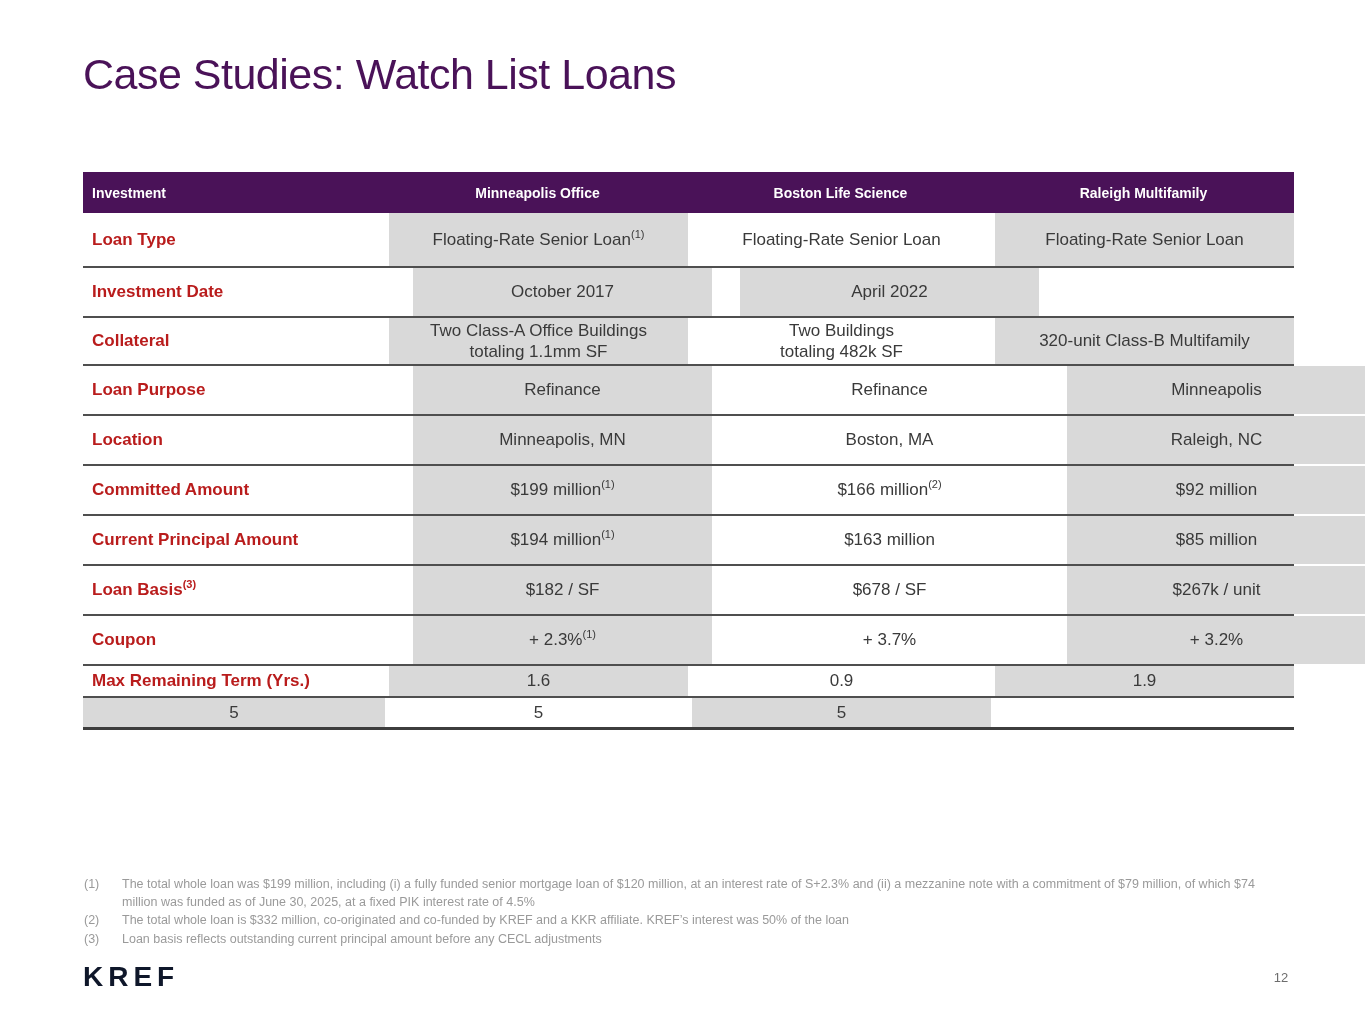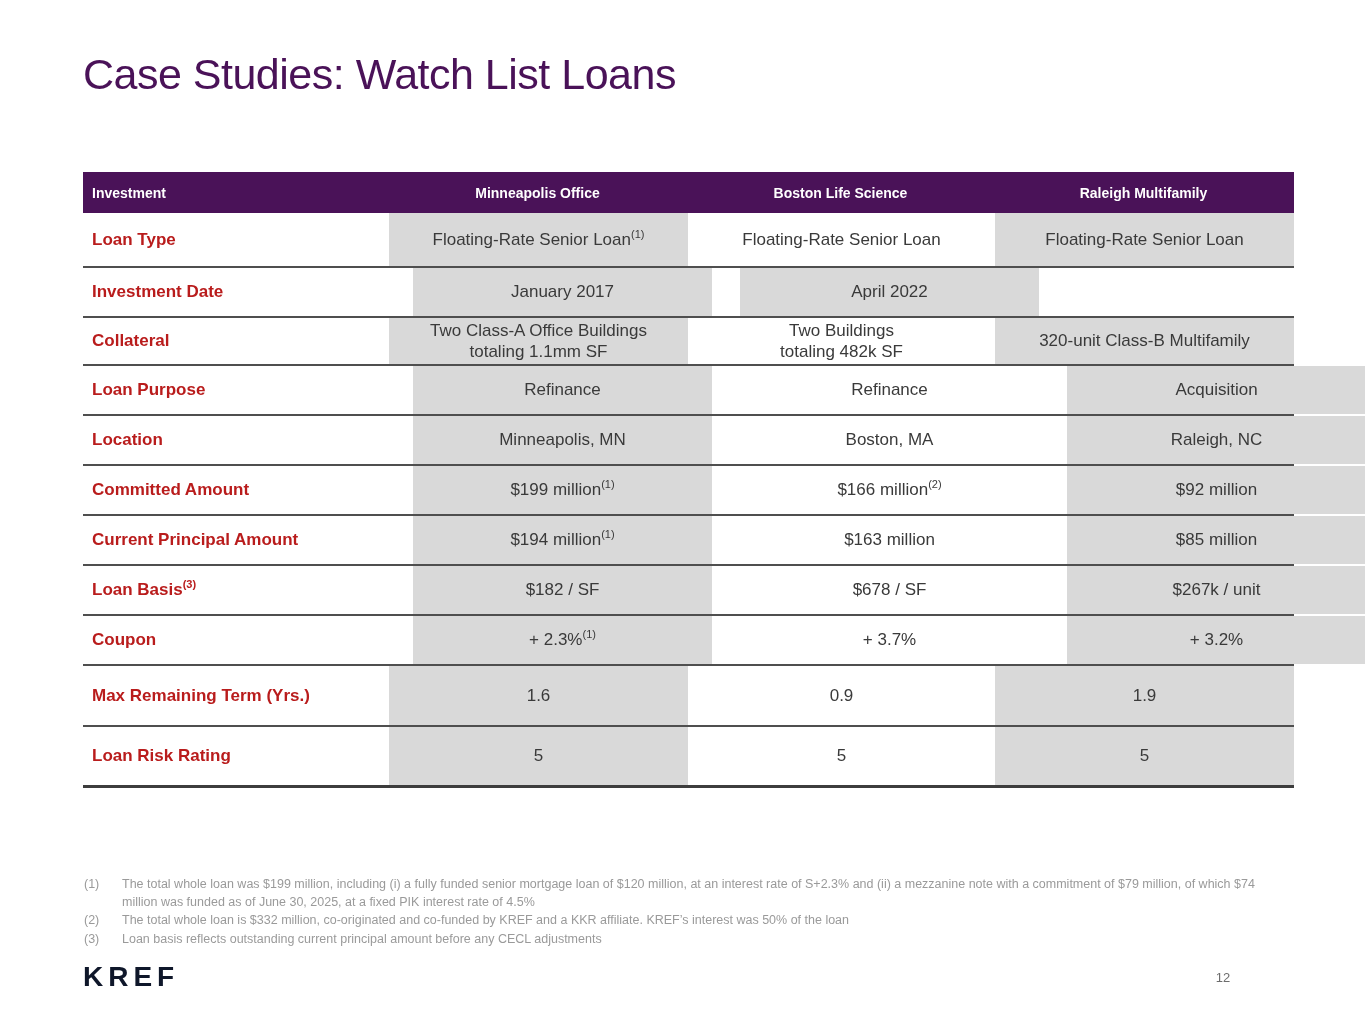--- a/index.html
+++ b/index.html
@@ -22,38 +22,38 @@
     color: #ffffff; font-size: 14px; font-weight: 700;
     display: flex; align-items: center; justify-content: center;
   }
   .hcell.first { justify-content: flex-start; padding-left: 9px; }
 
   .t-row {
     display: grid; grid-template-columns: 302px 299px 299px 299px; column-gap: 4px;
     background: #ffffff; border-bottom: 2px solid #4f4f4f;
   }
   .t-row.last { border-bottom: 3px solid #3d3d3d; }
-  .h55 { height: 55px; } .h50 { height: 50px; gap: 28px; } .h60 { height: 48px; } .h48 { height: 61px; }
+  .h55 { height: 55px; } .h50 { height: 50px; gap: 28px; } .h60 { height: 48px; } .h48 { height: 32px; }
 
   .cell { display: flex; align-items: center; justify-content: center; font-size: 17px; color: #3a3a3a; }
   .cell.g { background: #d9d9d9; }
   .cell.w { background: #ffffff; }
   .cell.label { background: #ffffff; justify-content: flex-start; padding-left: 9px; font-weight: 700; color: #b91c1c; }
   .ct { white-space: pre-line; text-align: center; line-height: 1.25; }
   .cell.label .ct { text-align: left; }
   sup { font-size: 11px; line-height: 0; }
 
   .footnotes { position: absolute; left: 84px; top: 876px; width: 1185px; color: #9a9a9a; font-size: 12.5px; line-height: 17.5px; }
   .fn { display: grid; grid-template-columns: 38px 1fr; margin-bottom: 1px; }
 
   .kref-logo {
     position: absolute; left: 83px; top: 961px;
     font-size: 28px; font-weight: 800; letter-spacing: 5px; color: #0f172a;
   }
-  .page-number { position: absolute; left: 1208px; top: 970px; font-size: 13px; color: #6d6d6d; width: 30px; text-align: center; }
+  .page-number { position: absolute; left: 1266px; top: 970px; font-size: 13px; color: #6d6d6d; width: 30px; text-align: center; }
 </style>
 </head>
 <body>
 
 <div class="slide-title">Case Studies: Watch List Loans</div>
 
 <div class="inv-table">
 
   <div class="t-header">
     <div class="hcell first">Investment</div>
@@ -75,21 +75,21 @@
     <div class="cell g">
         <span class="ct"><span>Floating-Rate Senior Loan</span></span>
       </div>
   </div>
 
   <div class="t-row h50">
     <div class="cell label">
         <span class="ct"><span>Investment Date</span></span>
       </div>
     <div class="cell g">
-        <span class="ct"><span>January 2017</span></span>
+        <span class="ct"><span>October 2017</span></span>
       </div>
     <div class="cell g">
         <span class="ct"><span>April 2022</span></span>
       </div>
   </div>
 
   <div class="t-row h60">
     <div class="cell label">
         <span class="ct"><span>Collateral</span></span>
       </div>
@@ -110,21 +110,21 @@
     <div class="cell label">
         <span class="ct"><span>Loan Purpose</span></span>
       </div>
     <div class="cell g">
         <span class="ct"><span>Refinance</span></span>
       </div>
     <div class="cell w">
         <span class="ct"><span>Refinance</span></span>
       </div>
     <div class="cell g">
-        <span class="ct"><span>Acquisition</span></span>
+        <span class="ct"><span>Minneapolis</span></span>
       </div>
   </div>
 
   <div class="t-row h50">
     <div class="cell label">
         <span class="ct"><span>Location</span></span>
       </div>
     <div class="cell g">
         <span class="ct"><span>Minneapolis, MN</span></span>
       </div>
@@ -205,23 +205,20 @@
       </div>
     <div class="cell w">
         <span class="ct"><span>0.9</span></span>
       </div>
     <div class="cell g">
         <span class="ct"><span>1.9</span></span>
       </div>
   </div>
 
   <div class="t-row h48 last">
-    <div class="cell label">
-        <span class="ct"><span>Loan Risk Rating</span></span>
-      </div>
     <div class="cell g">
         <span class="ct"><span>5</span></span>
       </div>
     <div class="cell w">
         <span class="ct"><span>5</span></span>
       </div>
     <div class="cell g">
         <span class="ct"><span>5</span></span>
       </div>
   </div>

